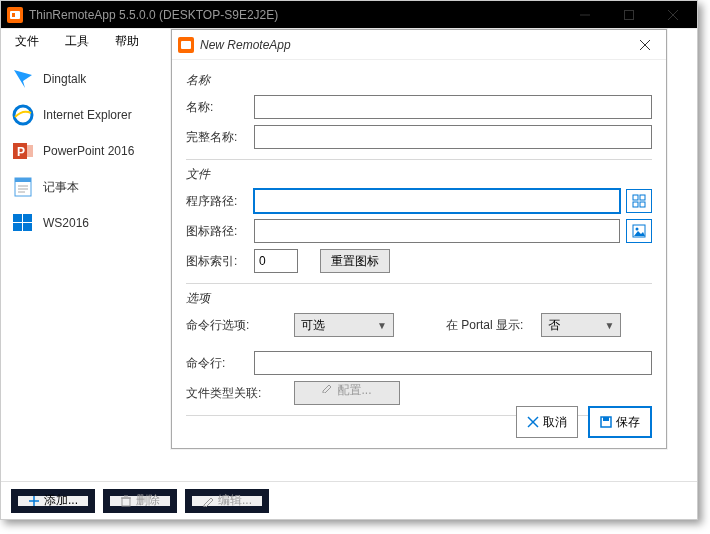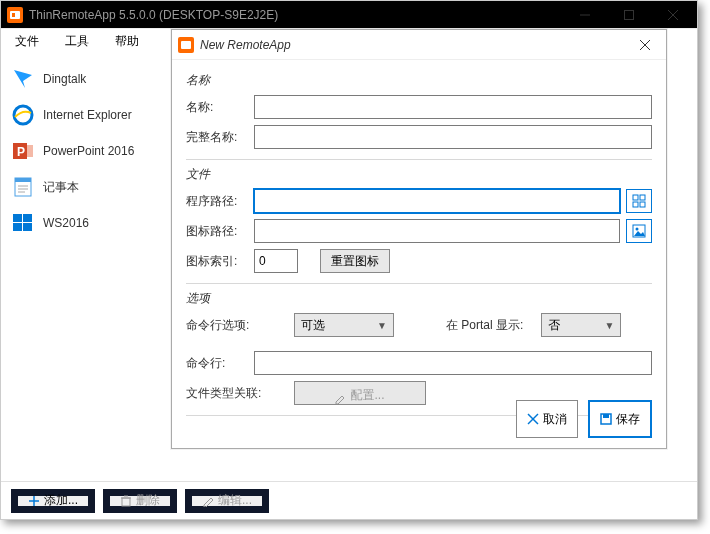--- a/index.html
+++ b/index.html
@@ -44,21 +44,21 @@
 .textbox.small { width: 44px; flex: none; }
 .icon-btn { width: 26px; height: 24px; border: 1px solid #0078d7; background: #fff; display: flex; align-items: center; justify-content: center; cursor: pointer; color: #0078d7; }
 .std-btn { height: 24px; border: 1px solid #888; background: #e8e8e8; padding: 0 10px; cursor: pointer; font-size: 12px; }
 .hr { border-top: 1px solid #d8d8d8; margin: 10px 0 4px 0; }
 .select { height: 24px; border: 1px solid #888; background: #e8e8e8; display: flex; align-items: center; justify-content: space-between; padding: 0 6px; cursor: pointer; font-size: 12px; }
 .select.w100 { width: 100px; }
 .select.w80 { width: 80px; }
 .inline-label { font-size: 12px; color: #333; }
 
 .dialog-footer { position: absolute; left: 0; right: 0; bottom: 0; padding: 10px 14px; display: flex; justify-content: flex-end; gap: 10px; }
-.dlg-btn { height: 38px; border: 1px solid #888; background: #fff; padding: 0 10px; display: flex; align-items: center; gap: 4px; cursor: pointer; font-size: 12px; }
+.dlg-btn { height: 32px; border: 1px solid #888; background: #fff; padding: 0 10px; display: flex; align-items: center; gap: 4px; cursor: pointer; font-size: 12px; }
 .dlg-btn.primary { border: 2px solid #0078d7; }
 
 .chev { font-size: 10px; color: #555; }
 </style>
 </head>
 <body>
 
 <div class="window">
 
   <div class="titlebar">
@@ -253,21 +253,21 @@
           <span class="chev">▼</span>
         </div>
       </div>
       <div class="form-row" style="margin-top:14px">
         <span class="form-label">命令行:</span>
         <input class="textbox" style="">
       </div>
       <div class="form-row">
         <span class="form-label" style="width:82px">文件类型关联:</span>
         <div style="width:14px"></div>
-        <button class="std-btn disabled" style="width:132px;color:#999;display:flex;align-items:flex-end;justify-content:center;gap:4px">
+        <button class="std-btn disabled" style="width:106px;color:#999;display:flex;align-items:flex-start;justify-content:center;gap:4px">
           <svg width="11" height="11">
               <path d="M1 9 L7 3 L9 5 L3 11 L1 11 Z" fill="none" stroke="#999"></path>
             </svg>
           <span>配置...</span>
         </button>
       </div>
       <div class="hr"></div>
     </div>
 
     <div class="dialog-footer">

